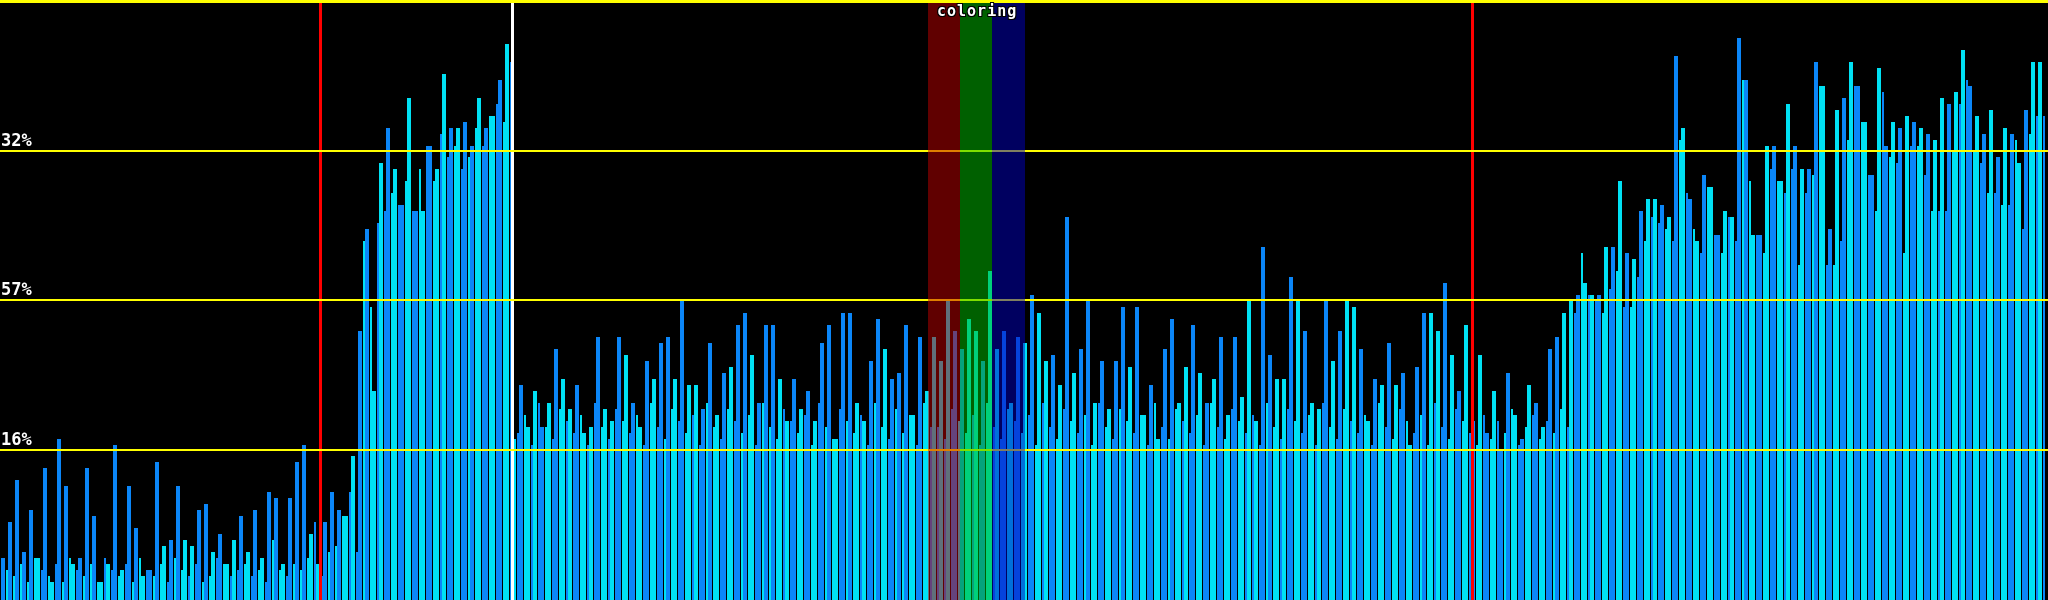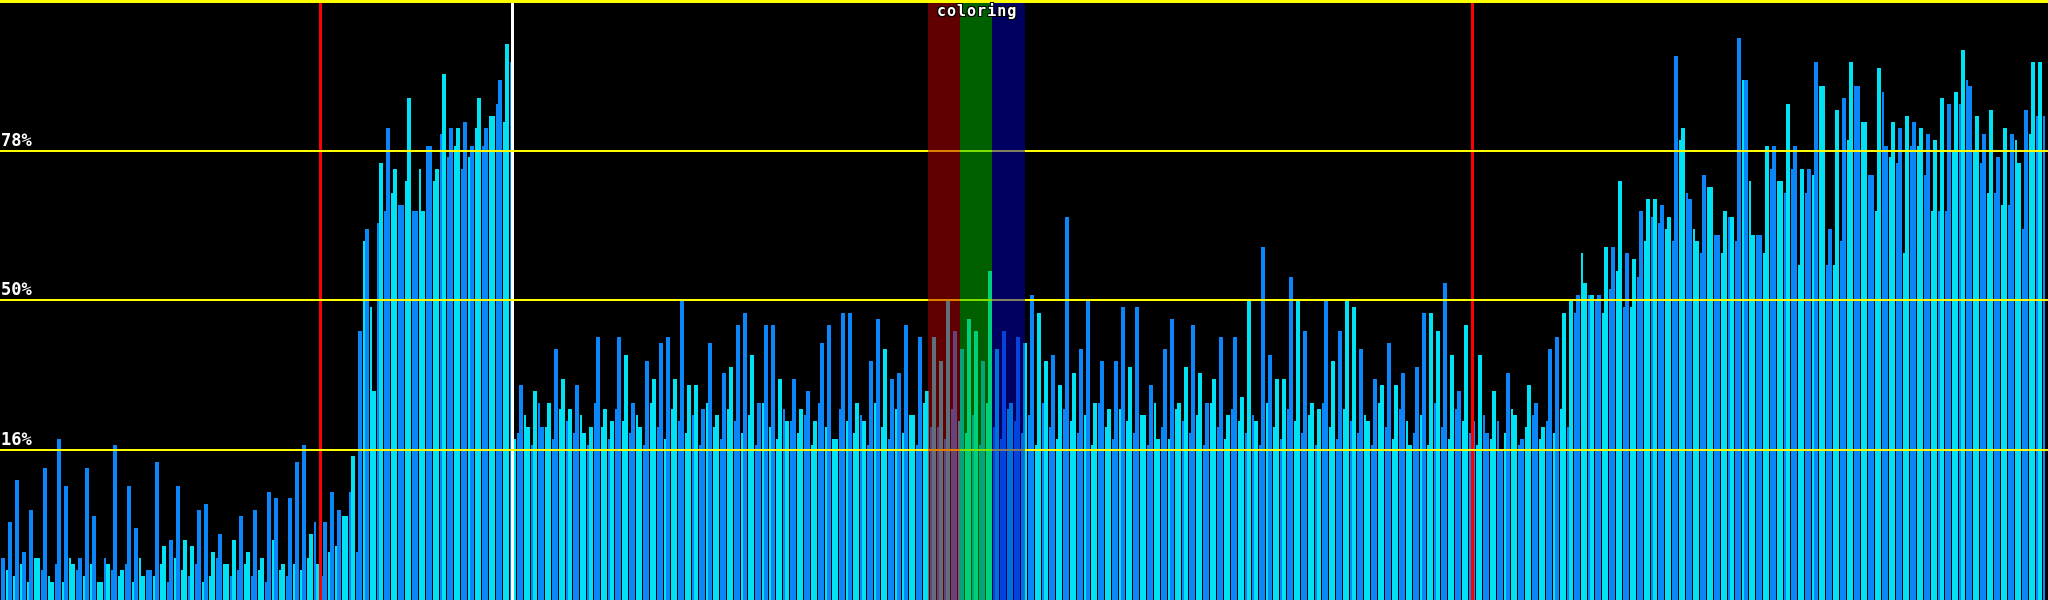--- a/index.html
+++ b/index.html
@@ -611,23 +611,23 @@
       <div class="bar" style="left: 2043px; width: 2px; height: 484px; background: rgb(11, 134, 248);"></div>
     </div>
   <div id="markers-layer" class="layer">
       <div class="vmarker" style="left: 319px; width: 3px; background: rgb(255, 0, 0);"></div>
       <div class="vmarker" style="left: 511px; width: 3px; background: rgb(255, 255, 255);"></div>
       <div class="vmarker" style="left: 1471px; width: 3px; background: rgb(255, 0, 0);"></div>
     </div>
   <div id="grid-layer" class="layer">
       <div class="gridline" style="top: 0px; height: 3px; background: rgb(255, 255, 0);"></div>
       <div class="gridline" style="top: 150px; height: 2px; background: rgb(255, 255, 0);"></div>
-      <span class="grid-label" style="left: 1px; top: 131px;">78%</span>
+      <span class="grid-label" style="left: 1px; top: 131px;">32%</span>
       <div class="gridline" style="top: 299px; height: 2px; background: rgb(255, 255, 0);"></div>
-      <span class="grid-label" style="left: 1px; top: 280px;">50%</span>
+      <span class="grid-label" style="left: 1px; top: 280px;">57%</span>
       <div class="gridline" style="top: 449px; height: 2px; background: rgb(255, 255, 0);"></div>
       <span class="grid-label" style="left: 1px; top: 430px;">16%</span>
     </div>
   <div id="bands-layer" class="layer">
       <div class="band" style="left: 928px; width: 32px; background: rgb(192, 0, 0);"></div>
       <div class="band" style="left: 960px; width: 32px; background: rgb(0, 192, 0);"></div>
       <div class="band" style="left: 992px; width: 33px; background: rgb(0, 0, 192);"></div>
     </div>
   <div id="text-layer" class="layer">
     <span id="coloring-label" style="left: 937px; top: 2px;">coloring</span>

